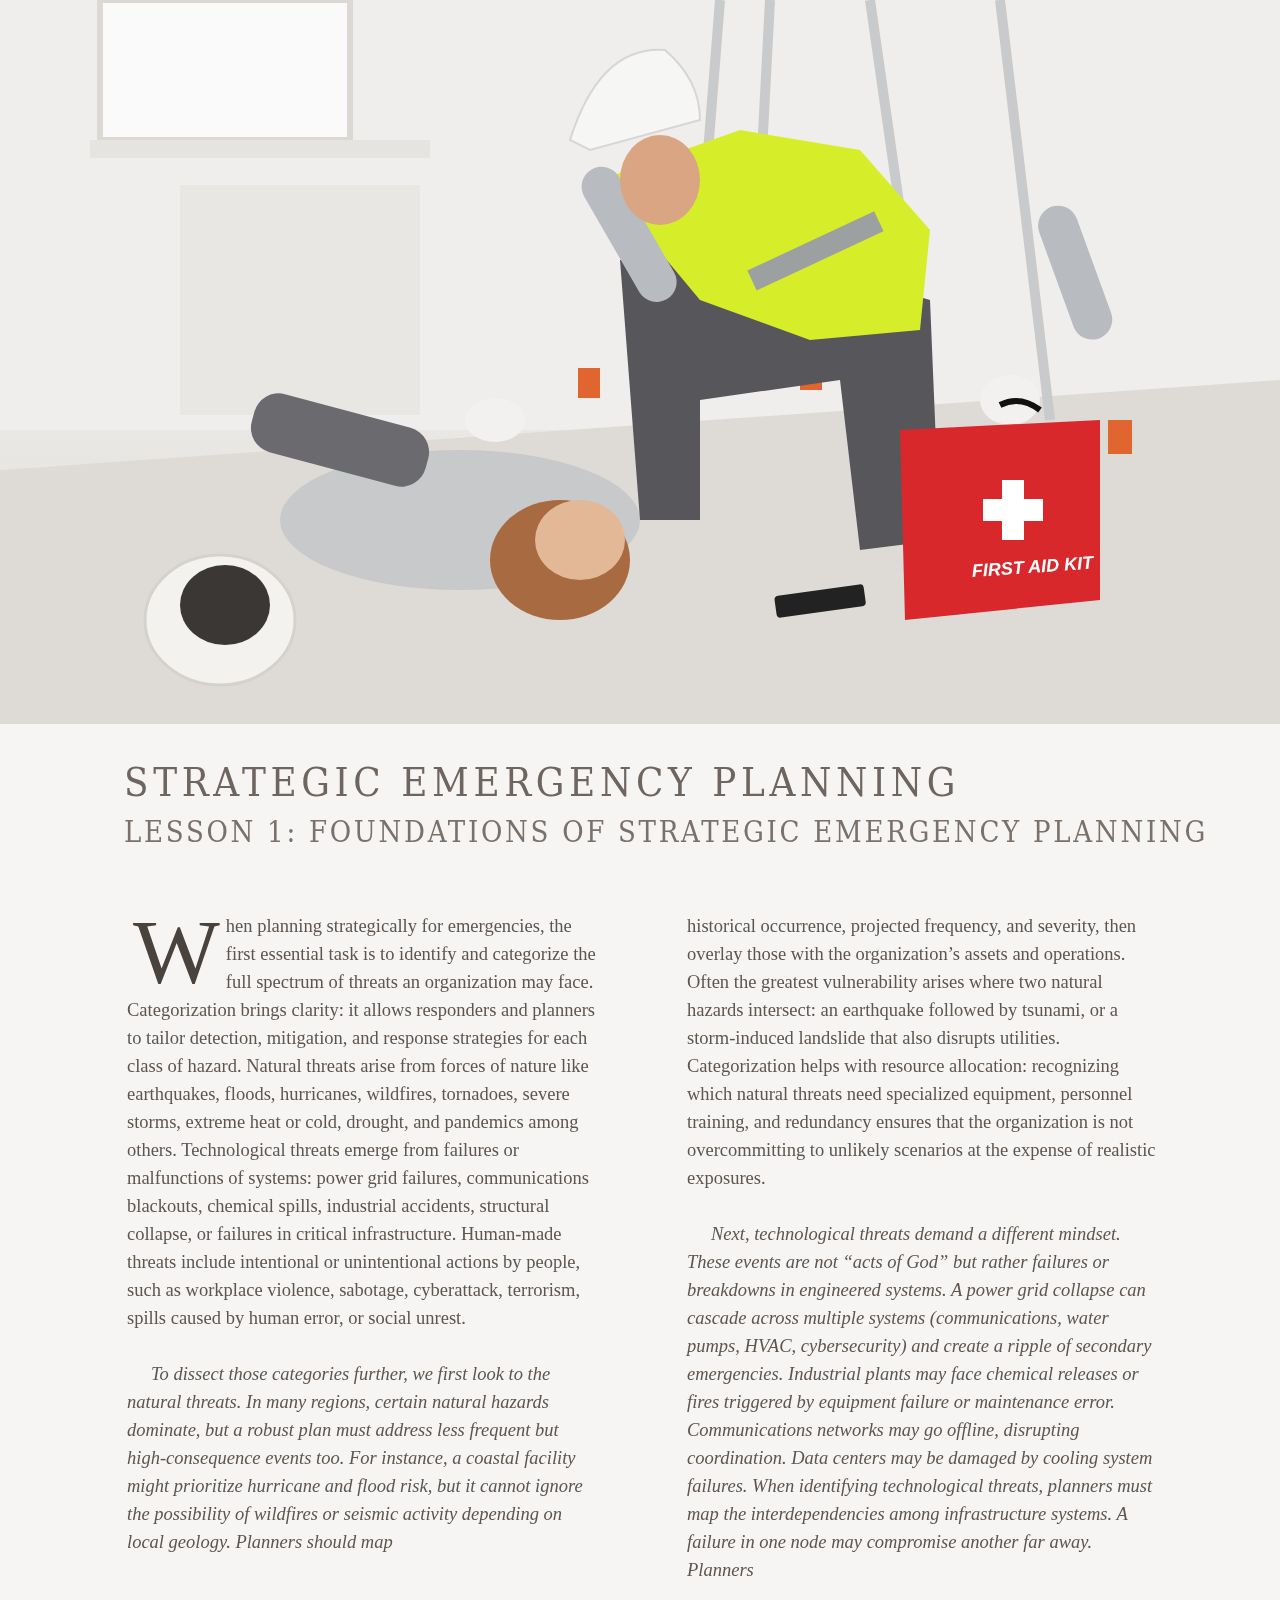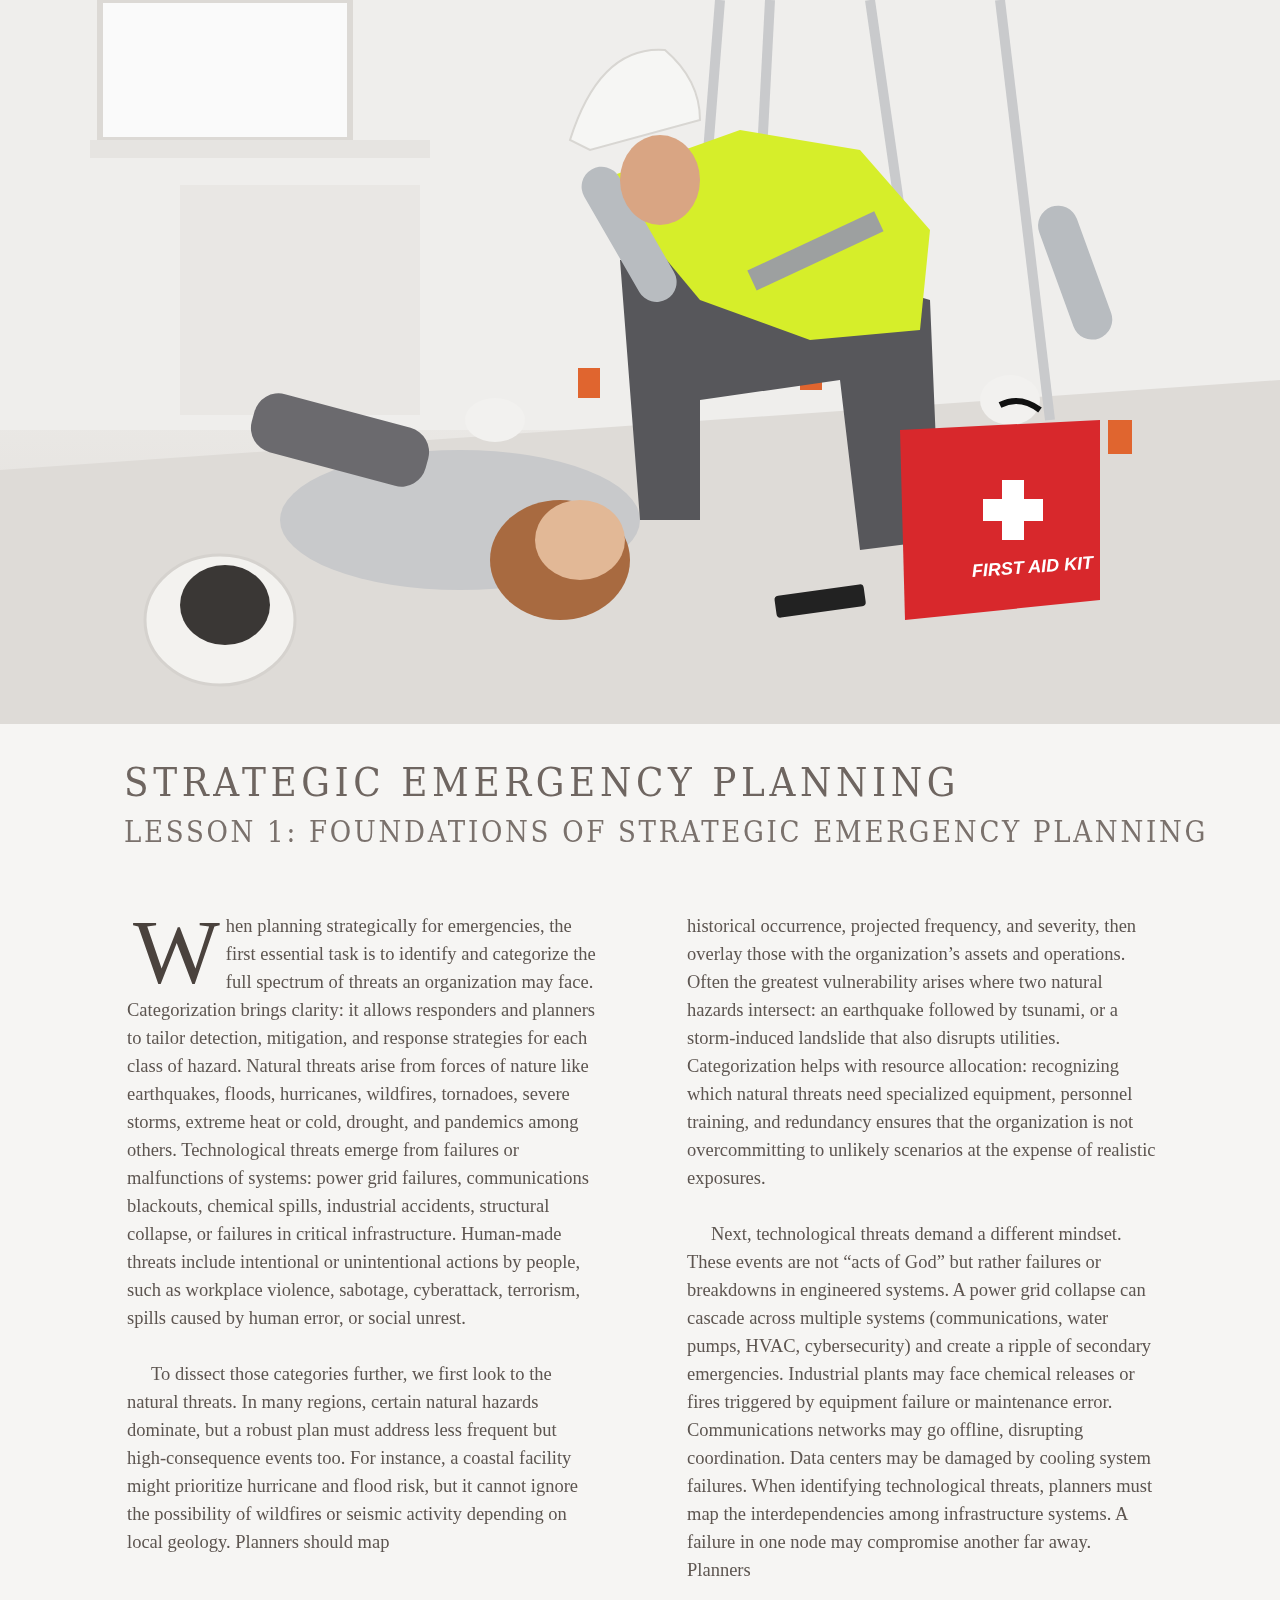--- a/index.html
+++ b/index.html
@@ -5,21 +5,21 @@
   html,body{margin:0;padding:0;}
   body{width:1280px;height:1600px;background:#f6f5f3;overflow:hidden;font-family:"Liberation Serif","DejaVu Serif",serif;color:#5a524c;}
   .hero{position:relative;width:1280px;height:724px;overflow:hidden;background:linear-gradient(180deg,#f2f1ef 0%,#ebe9e6 55%,#dcd9d5 100%);}
   .hero svg{position:absolute;left:0;top:0;}
   .titles{position:absolute;left:124px;top:760px;}
   .title{font-size:39px;letter-spacing:5px;color:#6e6560;font-weight:300;font-family:"DejaVu Serif",serif;font-weight:normal;transform:scaleX(0.92);transform-origin:left;white-space:nowrap;}
   .subtitle{font-size:29px;letter-spacing:3px;color:#7a716c;margin-top:10px;font-family:"DejaVu Serif",serif;transform:scaleX(0.9);transform-origin:left;white-space:nowrap;}
   .cols{position:absolute;top:912px;left:127px;width:1030px;display:flex;justify-content:space-between;}
   .col{width:470px;font-size:18.5px;line-height:28px;color:#5d5550;}
   .col p{margin:0 0 28px 0;}
-  .indent{text-indent:24px;}
+  .indent{text-indent:24px;font-style:italic;}
   .dropcap{float:left;font-size:92px;line-height:76px;margin:2px 6px 0 6px;color:#4a423d;}
 </style>
 </head>
 <body>
 
 <div class="hero">
   <svg width="1280" height="724" viewBox="0 0 1280 724">
 
     <rect x="0" y="0" width="1280" height="430" fill="#efeeec"></rect>
     <polygon points="0,470 1280,380 1280,724 0,724" fill="#dedbd7"></polygon>

